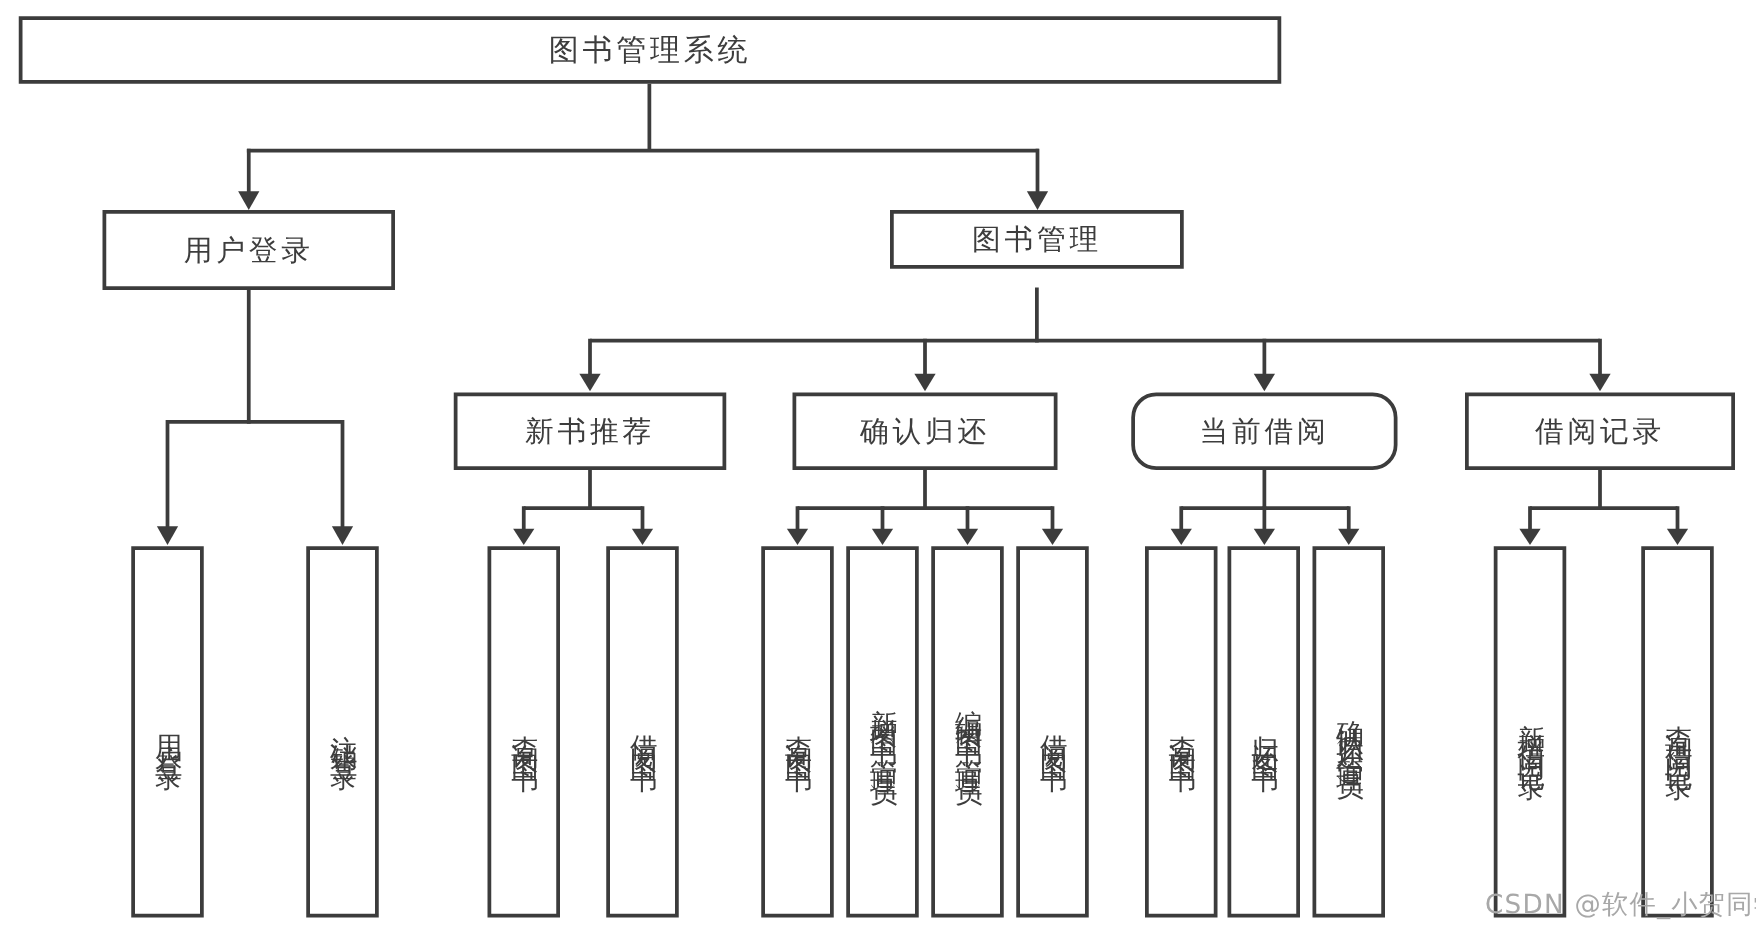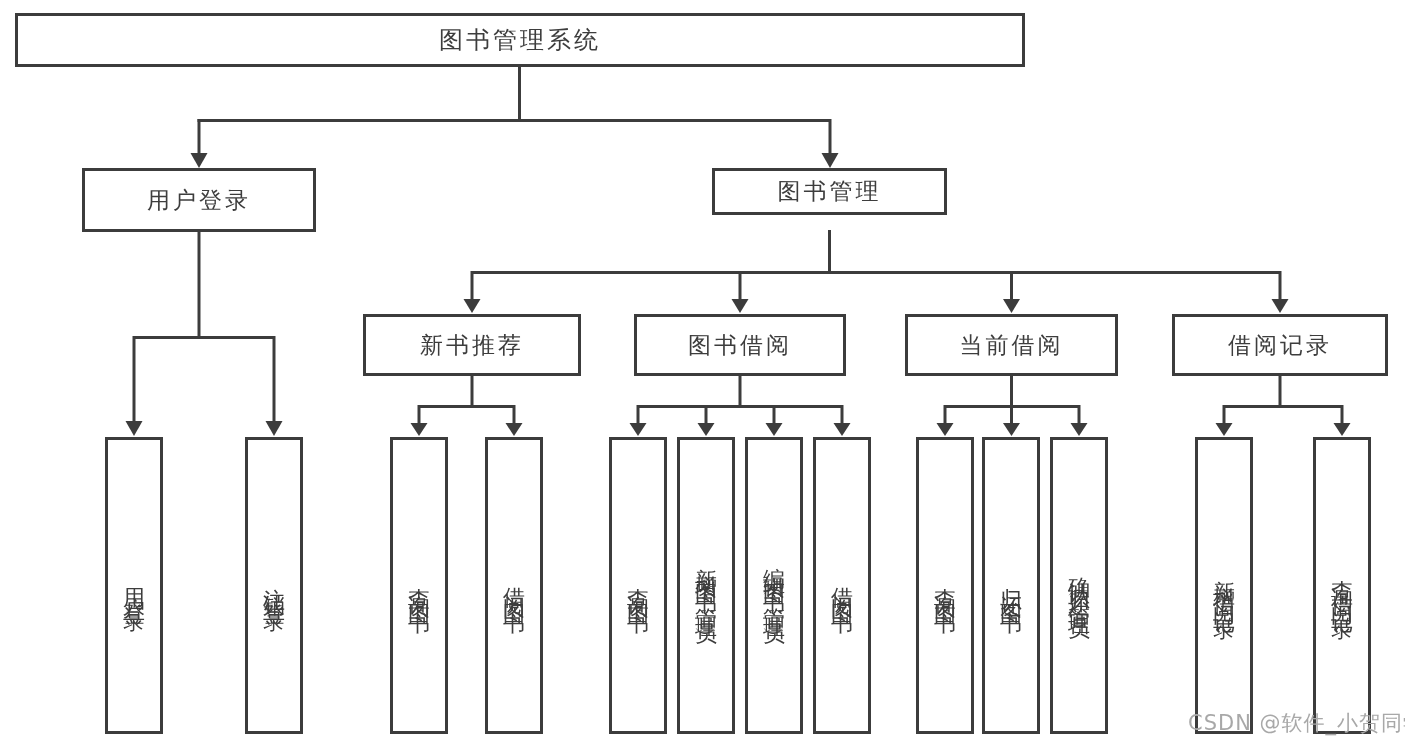--- a/index.html
+++ b/index.html
@@ -129,22 +129,22 @@
       <path d="M1333.5 423 H1350.5 L1342 436 Z" fill="#3c3c3c" stroke="none"></path>
     </g>
   </svg>
 
   <div class="box root-box" style="left:15px; top:13px; width:1010px; height:54px;">图书管理系统</div>
 
   <div class="box" style="left:82px; top:168px; width:234px; height:64px;">用户登录</div>
   <div class="box" style="left:712px; top:168px; width:235px; height:47px;">图书管理</div>
 
   <div class="box" style="left:363px; top:314px; width:218px; height:62px;">新书推荐</div>
-  <div class="box" style="left:634px; top:314px; width:212px; height:62px;">图书借阅</div>
-  <div class="box" style="left:905px; top:314px; width:213px; height:62px;">当前借阅</div>
+  <div class="box" style="left:634px; top:314px; width:212px; height:62px;">确认归还</div>
+  <div class="box" style="left:905px; top:314px; width:213px; height:62px;border-radius:20px;">当前借阅</div>
   <div class="box" style="left:1172px; top:314px; width:216px; height:62px;">借阅记录</div>
 
   <div class="box leaf" style="left:105px; top:437px; width:58px; height:297px;">用户登录</div>
   <div class="box leaf" style="left:245px; top:437px; width:58px; height:297px;">注销登录</div>
 
   <div class="box leaf" style="left:390px; top:437px; width:58px; height:297px;">查询图书</div>
   <div class="box leaf" style="left:485px; top:437px; width:58px; height:297px;">借阅图书</div>
 
   <div class="box leaf" style="left:609px; top:437px; width:58px; height:297px;">查询图书</div>
   <div class="box leaf" style="left:677px; top:437px; width:58px; height:297px;">新增图书（管理员）</div>

